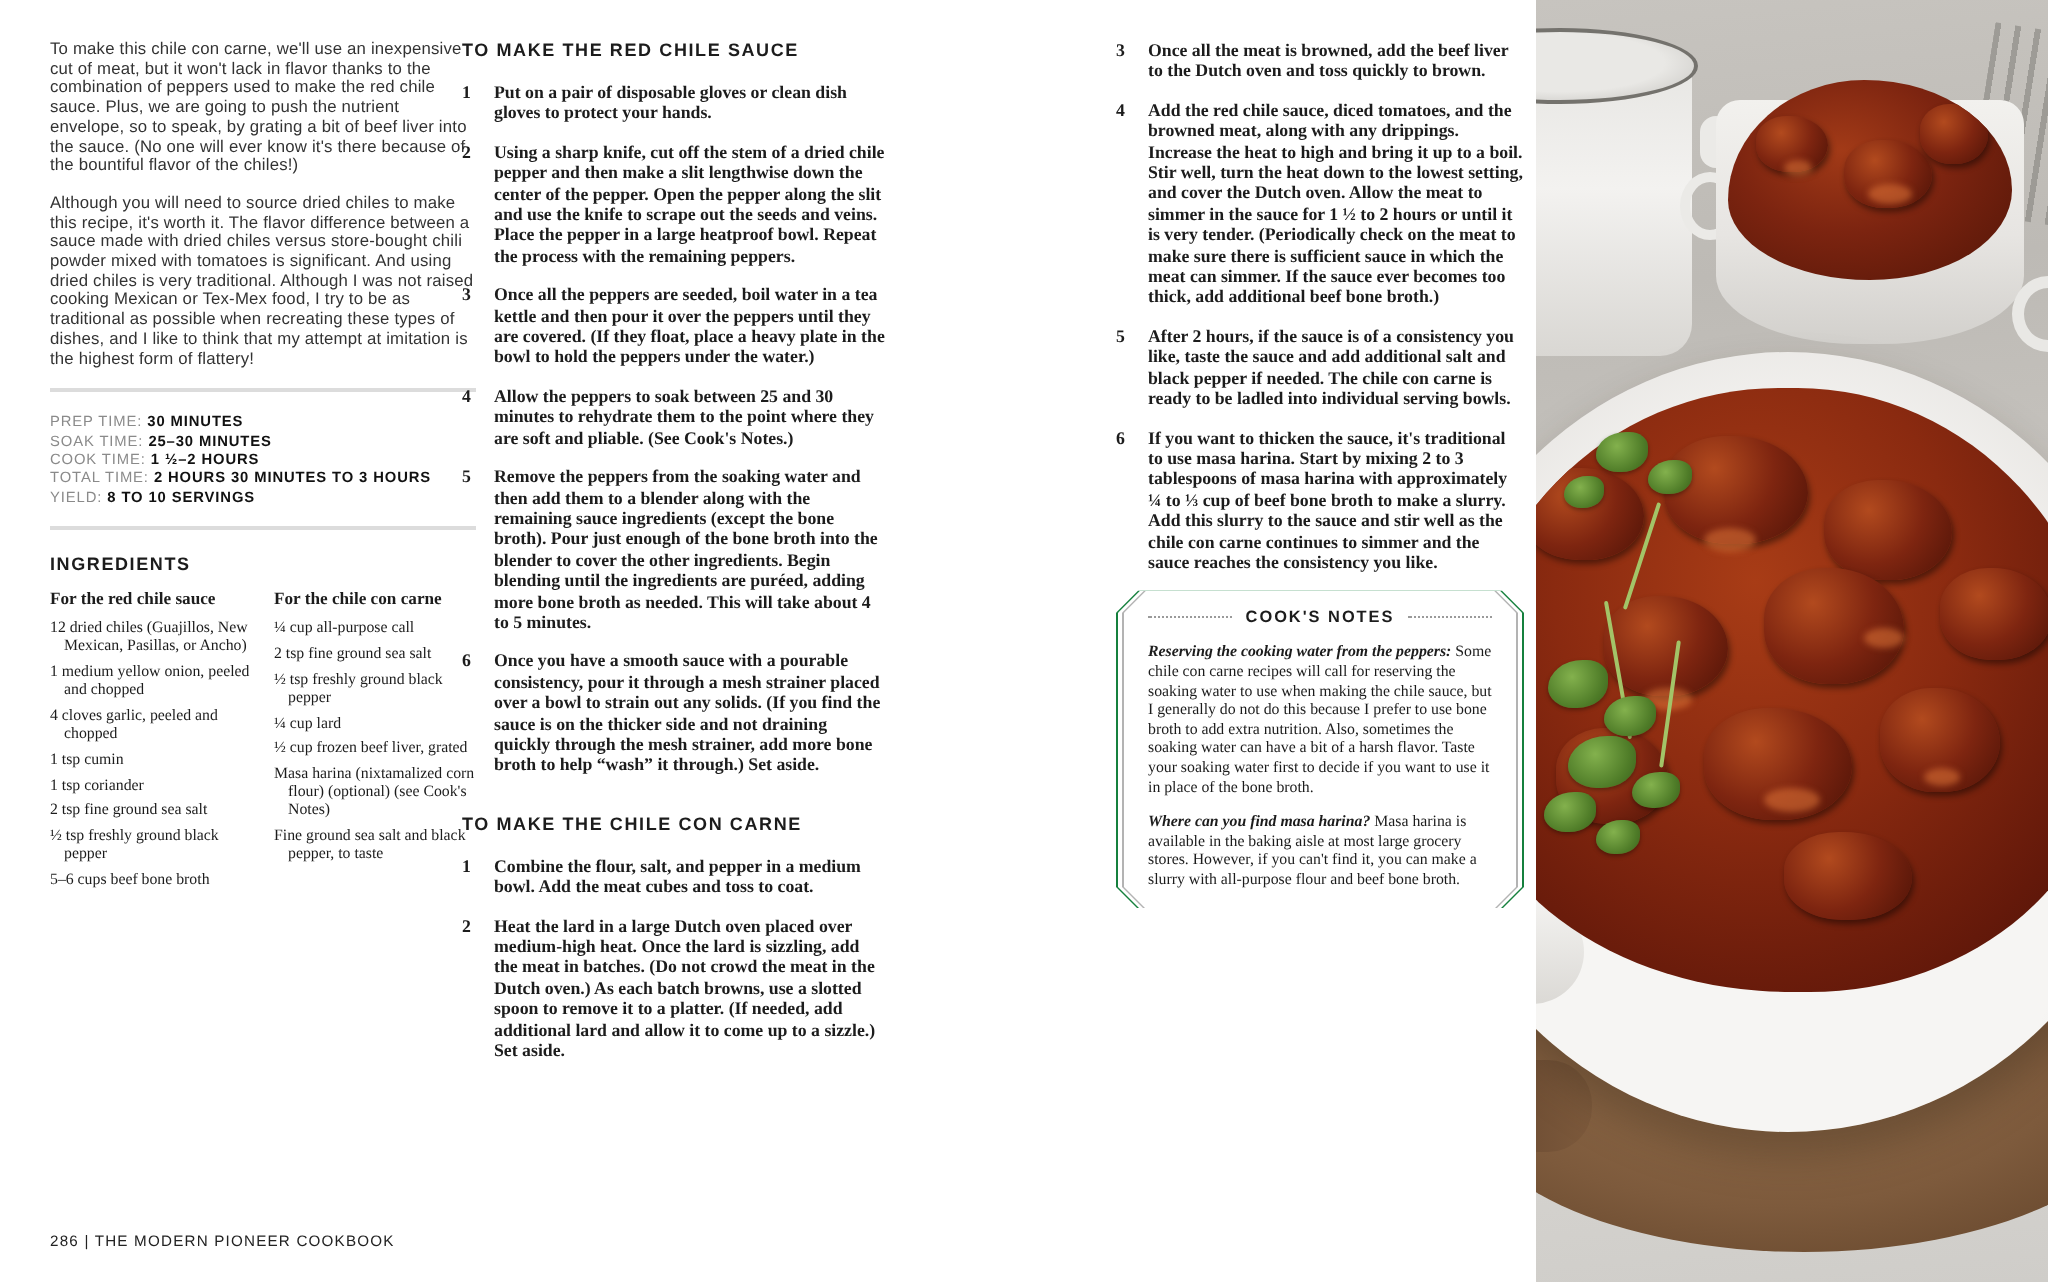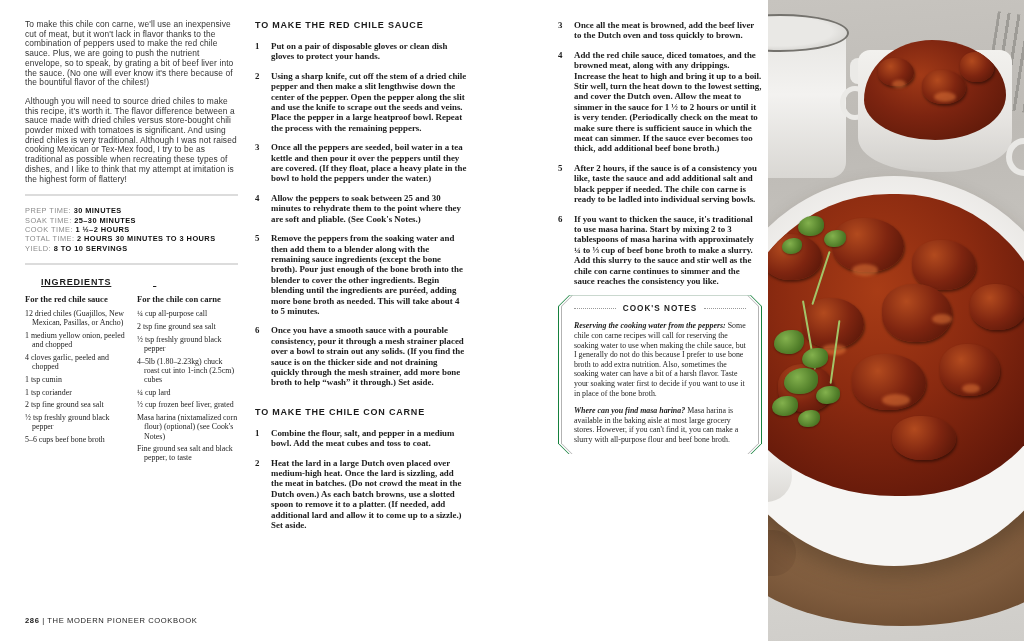--- a/index.html
+++ b/index.html
@@ -1,31 +1,31 @@
 <!DOCTYPE html>
 <html><head>
 <meta charset="utf-8">
 <style>
   html,body{margin:0;padding:0;background:#888;}
   .spread{position:relative;width:1024px;height:641px;background:#ffffff;overflow:hidden;
           font-family:"Liberation Serif",serif;color:#1c1c1c;}
   
   .col{position:absolute;top:20px;}
   .col-left{left:25px;width:213px;}
-  .col-mid{left:255px;width:212px;}
+  .col-mid{left:231px;width:212px;}
   .col-right{left:558px;width:204px;}
   
   .recipe-title{font-size:19px;line-height:22px;font-weight:bold;letter-spacing:.2px;margin:2px 0 12px 0;}
   .intro p{font-family:"Liberation Sans",sans-serif;font-size:8.4px;line-height:9.7px;color:#333;
            margin:0 0 9px 0;letter-spacing:.1px;}
   .rule{border:none;border-top:2px solid #dcdcdc;margin:10px 0;}
   .times{font-family:"Liberation Sans",sans-serif;font-size:7.4px;line-height:9.4px;letter-spacing:.45px;}
   .times .lbl{color:#8a8a8a;}
   .times .val{color:#111;font-weight:bold;}
-  .ing-head{font-family:"Liberation Sans",sans-serif;font-size:9px;font-weight:bold;letter-spacing:.8px;margin:2px 0 7px 16px;text-decoration:underline;}
+  .ing-head{font-family:"Liberation Sans",sans-serif;font-size:9px;font-weight:bold;letter-spacing:.8px;margin:2px 0 7px 0;}
   .ing-cols{display:flex;gap:11px;}
   .ing-col{width:50%;}
   .ing-sub{font-size:8.6px;font-weight:bold;margin:0 0 5px 0;font-family:Liberation Serif, serif;}
   .ing-item{font-size:7.9px;line-height:9.2px;margin:0 0 3.5px 0;padding-left:7px;text-indent:-7px;}
   
   .sec-head{font-family:"Liberation Sans",sans-serif;font-size:9px;font-weight:bold;letter-spacing:.8px;margin:0 0 11px 0;}
   .step{display:flex;margin:0 0 9px 0;}
   .step-n{font-weight:bold;font-size:8.9px;line-height:10.4px;width:16px;flex:0 0 16px;}
   .step-t{font-size:8.9px;line-height:10.4px;flex:1;font-weight:bold;}
   .sec-gap{height:10px;}
@@ -38,21 +38,21 @@
   .cn-w2{background:#ffffff;margin:1px;padding:9px 12px 10px 12px;}
   .cn-headrow{display:flex;align-items:center;margin:0 0 8px 0;}
   .cn-rule{flex:1;border-top:1px dotted #9a9a9a;}
   .cn-title{font-family:"Liberation Sans",sans-serif;font-size:8.2px;font-weight:bold;letter-spacing:1px;padding:0 7px;}
   .cn-p{font-size:7.9px;line-height:9.6px;margin:0 0 8px 0;font-family:Liberation Serif, serif;}
   .cn-p:last-child{margin-bottom:0;}
   .cn-lead{font-weight:bold;font-style:italic;}
   
   .footer{position:absolute;left:25px;bottom:16px;font-family:"Liberation Sans",sans-serif;
           font-size:7.6px;letter-spacing:.6px;color:#222;}
-  .footer .pg{font-weight:bold;}
+  .footer .pg{font-weight:normal;}
   
   .photo{position:absolute;left:768px;top:0;width:256px;height:641px;overflow:hidden;
          background:linear-gradient(175deg,#c7c4bf 0%,#bdbab5 22%,#cbc8c3 52%,#d8d6d2 80%,#cfcdc9 100%);}
   .photo *{position:absolute;}
   .pot{left:-54px;top:26px;width:132px;height:152px;border-radius:10px 10px 16px 16px;
        background:linear-gradient(180deg,#e6e5e2 0%,#f3f2f0 45%,#d9d7d3 100%);}
   .pot::before{content:"";position:absolute;left:-3px;right:-3px;top:-12px;height:34px;border-radius:50%;
        background:radial-gradient(ellipse at 50% 45%,#e9e8e5 55%,#c0beba 100%);border:2px solid #74726d;}
   .pot-handle{left:72px;top:86px;width:20px;height:24px;border:5px solid #ebeae7;border-radius:50%;background:transparent;}
   .fork{right:-10px;top:14px;width:44px;height:96px;transform:rotate(9deg);opacity:.75;
@@ -113,21 +113,20 @@
           <div class="ing-item">2 tsp fine ground sea salt</div>
           <div class="ing-item">½ tsp freshly ground black pepper</div>
           <div class="ing-item">5–6 cups beef bone broth</div>
         </div>
         <div class="ing-col">
           <div class="ing-head">&nbsp;</div>
           <div class="ing-sub">For the chile con carne</div>
           <div class="ing-item">¼ cup all-purpose call</div>
           <div class="ing-item">2 tsp fine ground sea salt</div>
           <div class="ing-item">½ tsp freshly ground black pepper</div>
-          <div class="ing-item">4–5lb (1.80–2.23kg) chuck roast cut into 1-inch (2.5cm) cubes</div>
           <div class="ing-item">¼ cup lard</div>
           <div class="ing-item">½ cup frozen beef liver, grated</div>
           <div class="ing-item">Masa harina (nixtamalized corn flour) (optional) (see Cook's Notes)</div>
           <div class="ing-item">Fine ground sea salt and black pepper, to taste</div>
         </div>
       </div>
     </div>
   </div>
 
   <div class="col col-mid">

